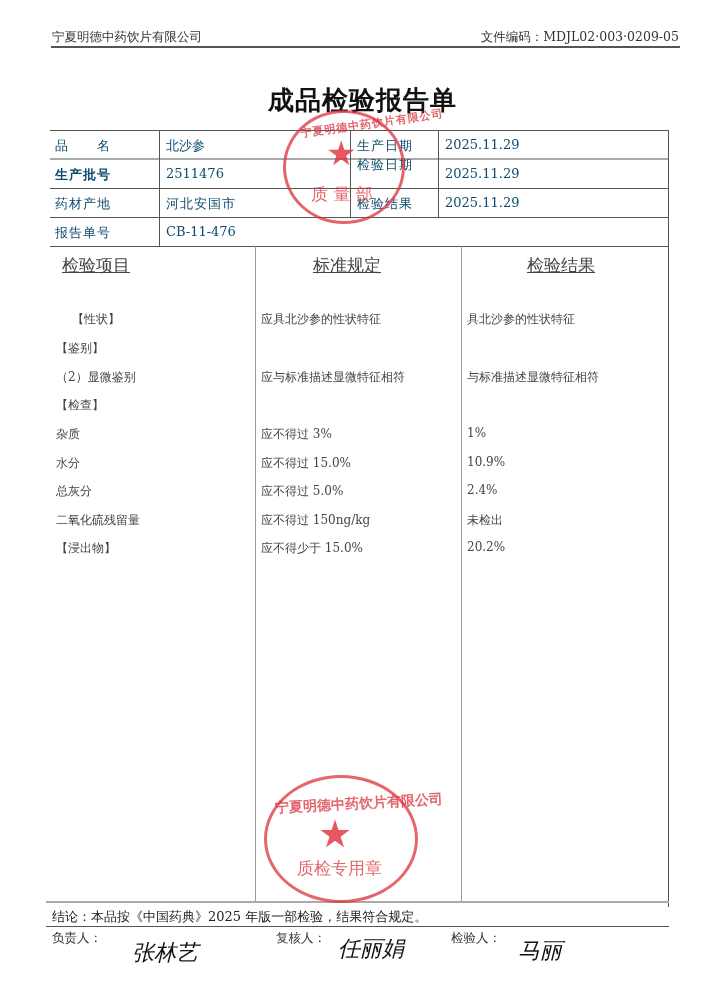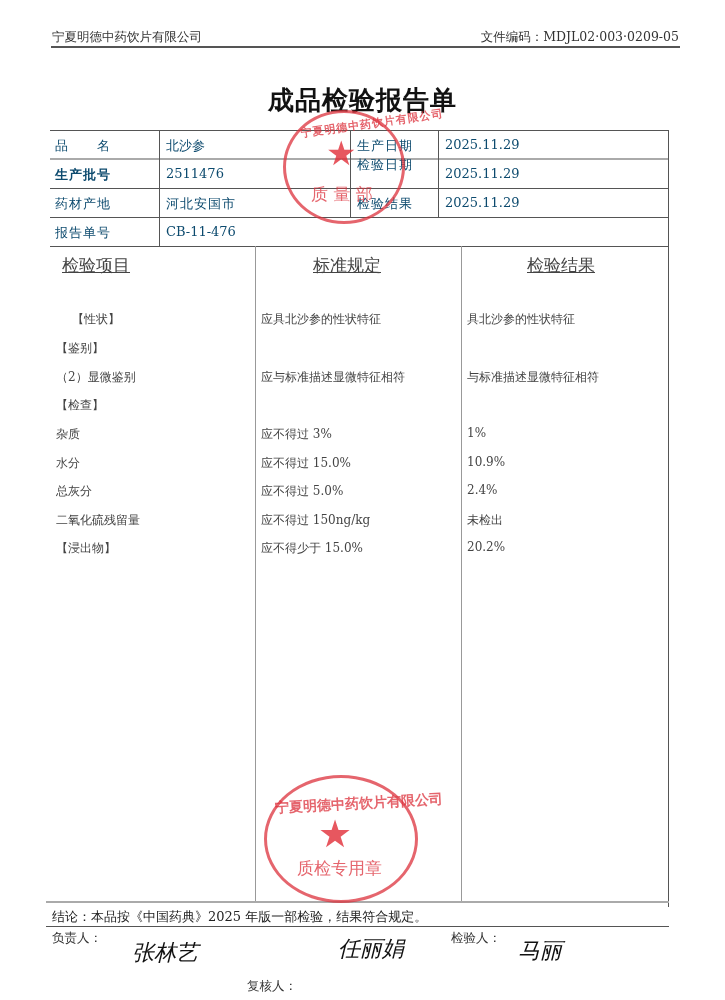--- a/index.html
+++ b/index.html
@@ -118,21 +118,21 @@
 <div>
   <div class="item" style="left:56px; top:540px;">【浸出物】</div>
   <div class="item" style="left:261px; top:540px;">应不得少于 15.0%</div>
   <div class="item" style="left:467px; top:540px;">20.2%</div>
 </div>
 
 <div class="abs conclusion">结论：本品按《中国药典》2025 年版一部检验，结果符合规定。</div>
 
 <div class="sign-label" style="left:52px;">负责人：</div>
 <div class="sig" style="left:132px; top:938px;">张林艺</div>
-<div class="sign-label" style="left:247px;margin-top:48px;">复核人：</div>
+<div class="sign-label" style="left:276px;">复核人：</div>
 <div class="sig" style="left:338px; top:934px;">任丽娟</div>
 <div class="sign-label" style="left:451px;">检验人：</div>
 <div class="sig" style="left:518px; top:936px;">马丽</div>
 
 <div>
   <div class="stamp" style="left:283px; top:110px; width:116px; height:108px;"></div>
   <div class="stamp-text" style="left:300px; top:116px; font-size:11px; letter-spacing:1px; transform:rotate(-8deg);">宁夏明德中药饮片有限公司</div>
   <div class="stamp-star" style="left:326px; top:133px; font-size:34px;">★</div>
   <div class="stamp-text" style="left:311px; top:183px; font-size:17px; font-weight:normal;">质 量 部</div>
 </div>

